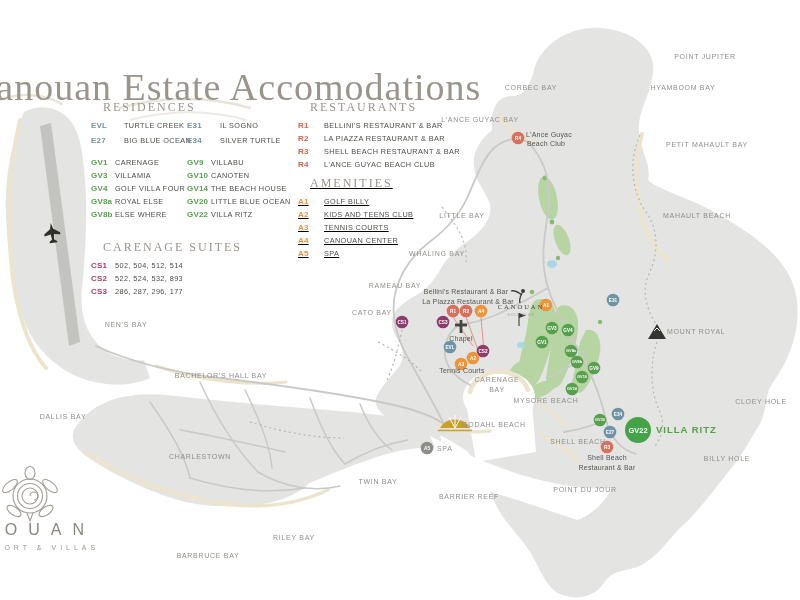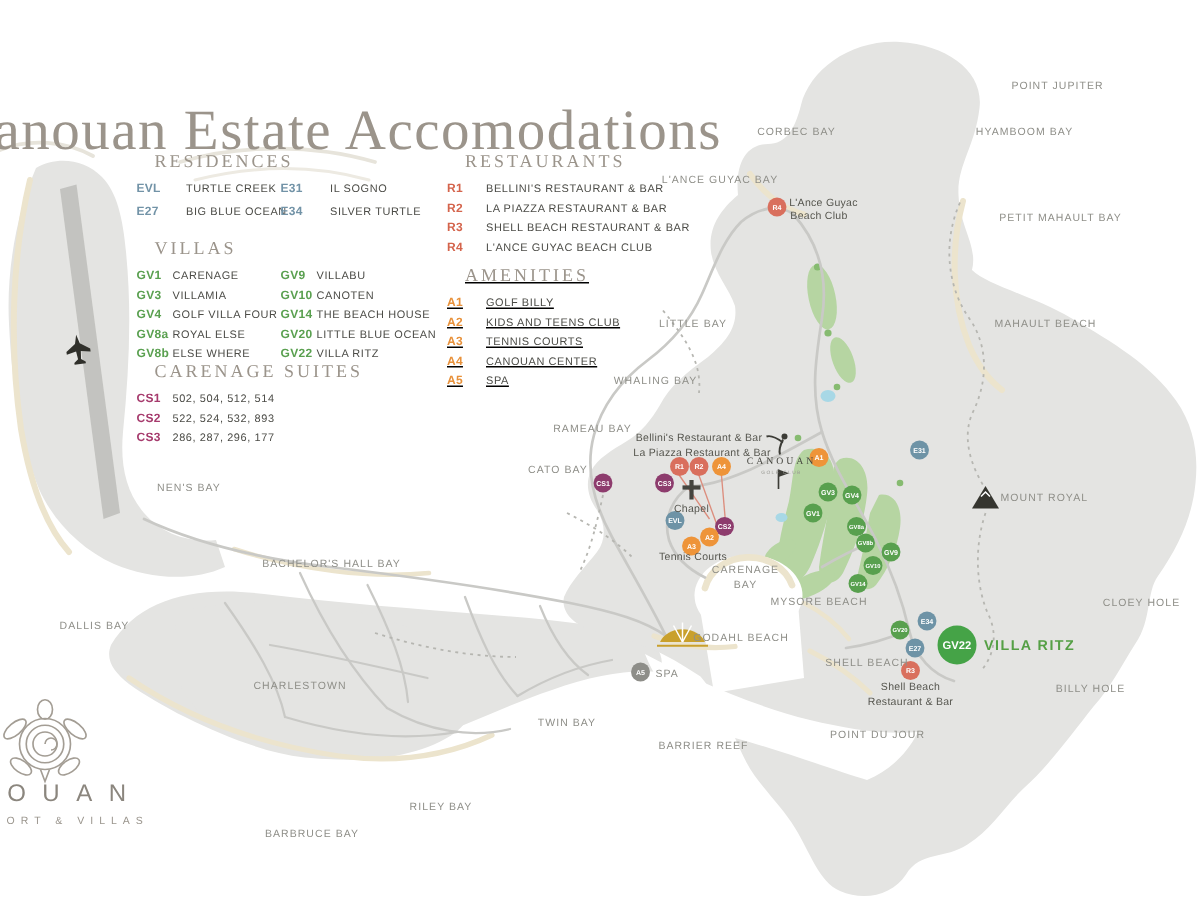--- a/index.html
+++ b/index.html
@@ -351,21 +351,20 @@
             <span class="nm">IL SOGNO</span>
           </div>
           <div class="li">
             <span class="code" style="color: rgb(114, 147, 167);">E34</span>
             <span class="nm">SILVER TURTLE</span>
           </div>
         </div>
       </div>
     </section>
     <section class="legend-sec sec-villas" style="left: 91px; top: 158px;">
-      <h2>VILLAS</h2>
       <div class="cols">
         <div class="col">
           <div class="li">
             <span class="code" style="color: rgb(90, 160, 80);">GV1</span>
             <span class="nm">CARENAGE</span>
           </div>
           <div class="li">
             <span class="code" style="color: rgb(90, 160, 80);">GV3</span>
             <span class="nm">VILLAMIA</span>
           </div>

